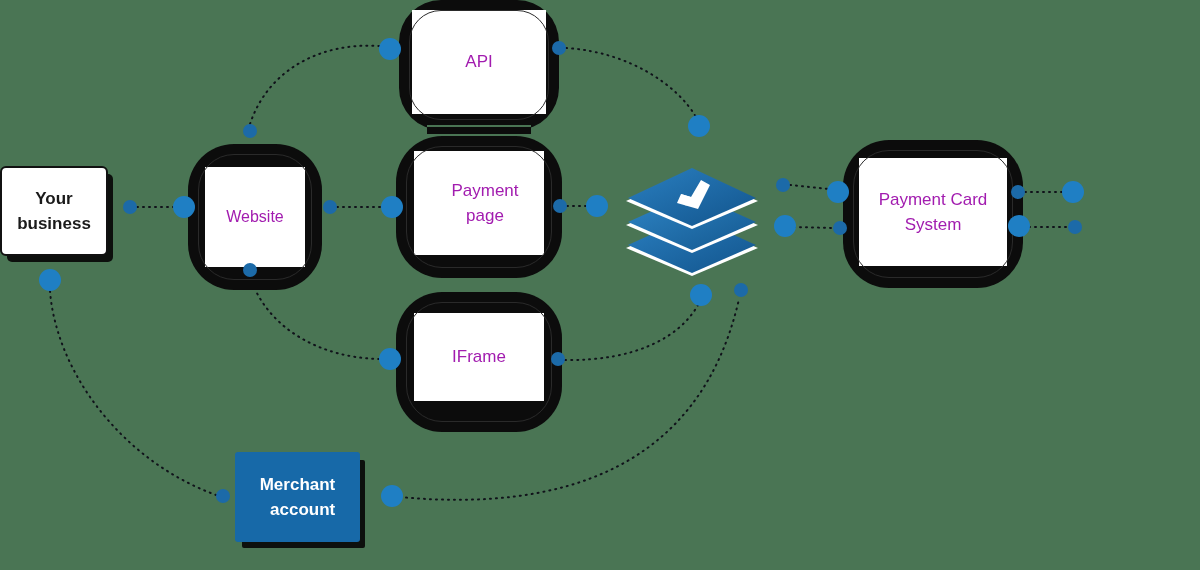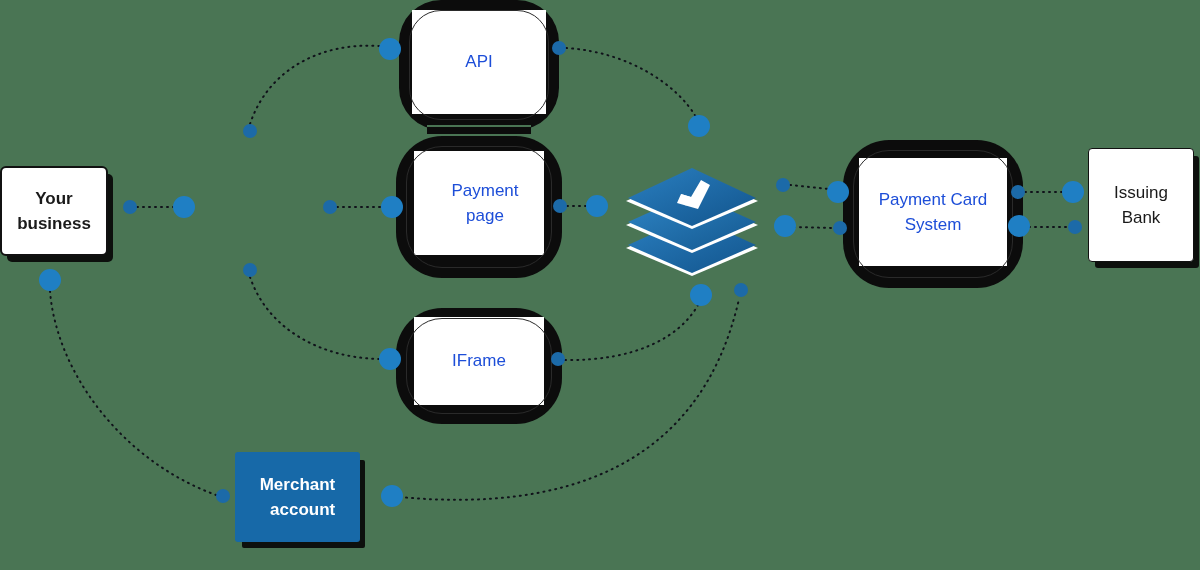--- a/index.html
+++ b/index.html
@@ -58,21 +58,21 @@
     align-items: center;
     justify-content: center;
   }
   .device .screen {
     background: #ffffff;
     box-sizing: border-box;
     display: flex;
     align-items: center;
     justify-content: center;
     text-align: center;
-    color: #1d4ed8;
+    color: #a21caf;
     line-height: 1.5;
   }
   .device .inner-ring {
     position: absolute;
     border: 1px solid #2a2a2a;
     border-radius: 36px;
     pointer-events: none;
   }
   .device .neck {
     position: absolute;
@@ -118,58 +118,60 @@
       <path d="M 790 185 L 829 189" fill="none" stroke="#10121a" stroke-width="2" stroke-linecap="round" stroke-dasharray="1 5"></path>
       <path d="M 794 227 L 834 228" fill="none" stroke="#10121a" stroke-width="2" stroke-linecap="round" stroke-dasharray="1 5"></path>
       <path d="M 1025 192 L 1064 192" fill="none" stroke="#10121a" stroke-width="2" stroke-linecap="round" stroke-dasharray="1 5"></path>
       <path d="M 1029 227 L 1069 227" fill="none" stroke="#10121a" stroke-width="2" stroke-linecap="round" stroke-dasharray="1 5"></path>
     </svg>
 
   <div class="card bold" style="left:0px; top:166px; width:108px; height:90px; font-size:17px;">
     <span class="lbl">Your<br>business</span>
   </div>
 
+  <div class="device" style="left:188px; top:144px; width:134px; height:146px;">
+    <div class="inner-ring" style="left:10px; top:10px; right:10px; bottom:10px;"></div>
+    <div class="screen" style="width:100px; height:100px; font-size:16px;">
+      <span class="lbl">Website</span>
+    </div>
+  </div>
 
   <div class="device" style="left:399px; top:0px; width:160px; height:130px; border-radius:42px;">
     <div class="inner-ring" style="left:10px; top:10px; right:10px; bottom:10px; border-radius:32px;"></div>
     <div class="screen" style="width:134px; height:104px; font-size:17px; margin-bottom:6px;">
       <span class="lbl">API</span>
     </div>
     <div class="neck" style="width:104px; bottom:-6px;"></div>
   </div>
 
   <div class="device" style="left:396px; top:136px; width:166px; height:142px;">
     <div class="inner-ring" style="left:10px; top:10px; right:10px; bottom:10px;"></div>
     <div class="screen" style="width:130px; height:104px; font-size:17px; margin-bottom:8px;padding-left:12px;">
       <span class="lbl">Payment<br>page</span>
     </div>
   </div>
 
-  <div class="device" style="left:396px; top:308px; width:166px; height:116px;">
+  <div class="device" style="left:396px; top:292px; width:166px; height:140px;">
     <div class="inner-ring" style="left:10px; top:10px; right:10px; bottom:10px;"></div>
     <div class="screen" style="width:130px; height:88px; font-size:17px; margin-bottom:10px;">
       <span class="lbl">IFrame</span>
     </div>
   </div>
 
   <div class="card blue" style="left:235px; top:452px; width:125px; height:90px; font-size:17px;">
     <span class="lbl">Merchant<br>account</span>
   </div>
 
   <div class="device" style="left:843px; top:140px; width:180px; height:148px;">
     <div class="inner-ring" style="left:10px; top:10px; right:10px; bottom:10px;"></div>
     <div class="screen" style="width:148px; height:108px; font-size:17px; margin-bottom:4px;">
       <span class="lbl">Payment Card<br>System</span>
     </div>
   </div>
 
-  <div class="card" style="left:1088px; top:148px; width:106px; height:114px; font-size:17px;
-              border-width:1px; border-radius:4px;">
-    <span class="lbl">Issuing<br>Bank</span>
-  </div>
 
   <div class="logo" style="left:622px; top:160px;">
     <svg viewBox="0 0 140 120" width="140" height="120" xmlns="http://www.w3.org/2000/svg">
       <defs>
         <linearGradient id="lgA" x1="0" y1="0" x2="1" y2="1">
           <stop offset="0%" stop-color="#2a7fc0"></stop>
           <stop offset="100%" stop-color="#12548c"></stop>
         </linearGradient>
         <linearGradient id="lgB" x1="0" y1="0" x2="1" y2="1">
           <stop offset="0%" stop-color="#2f86c7"></stop>

